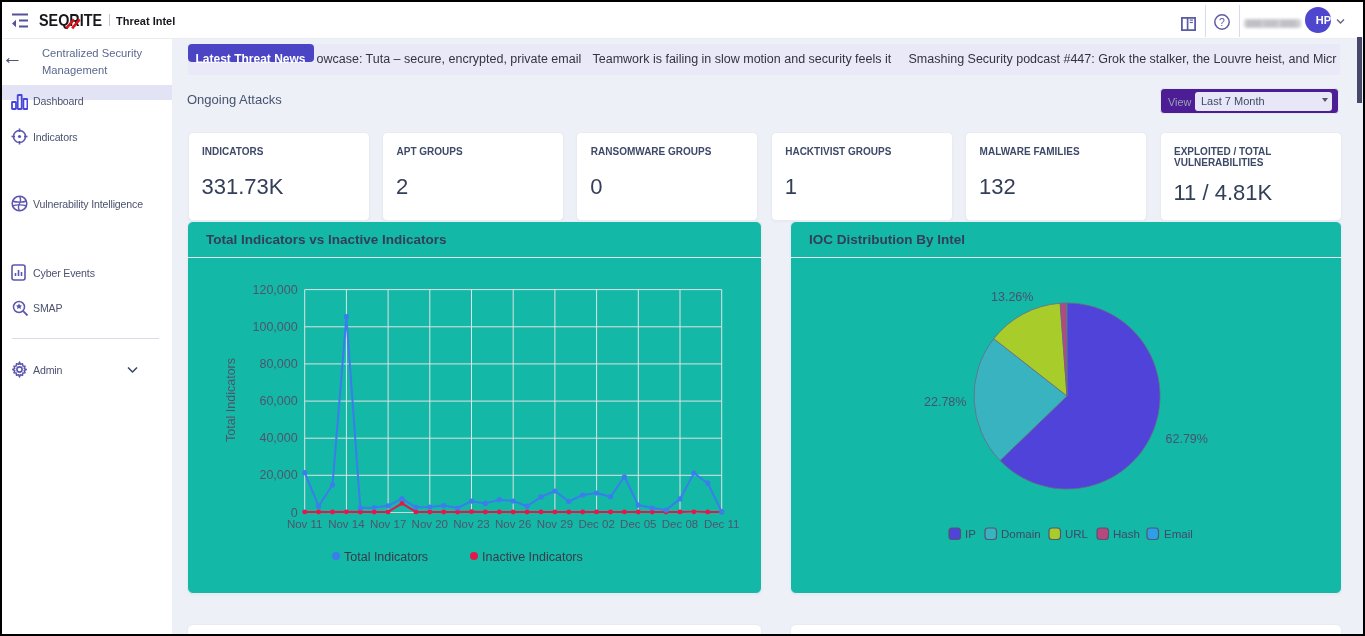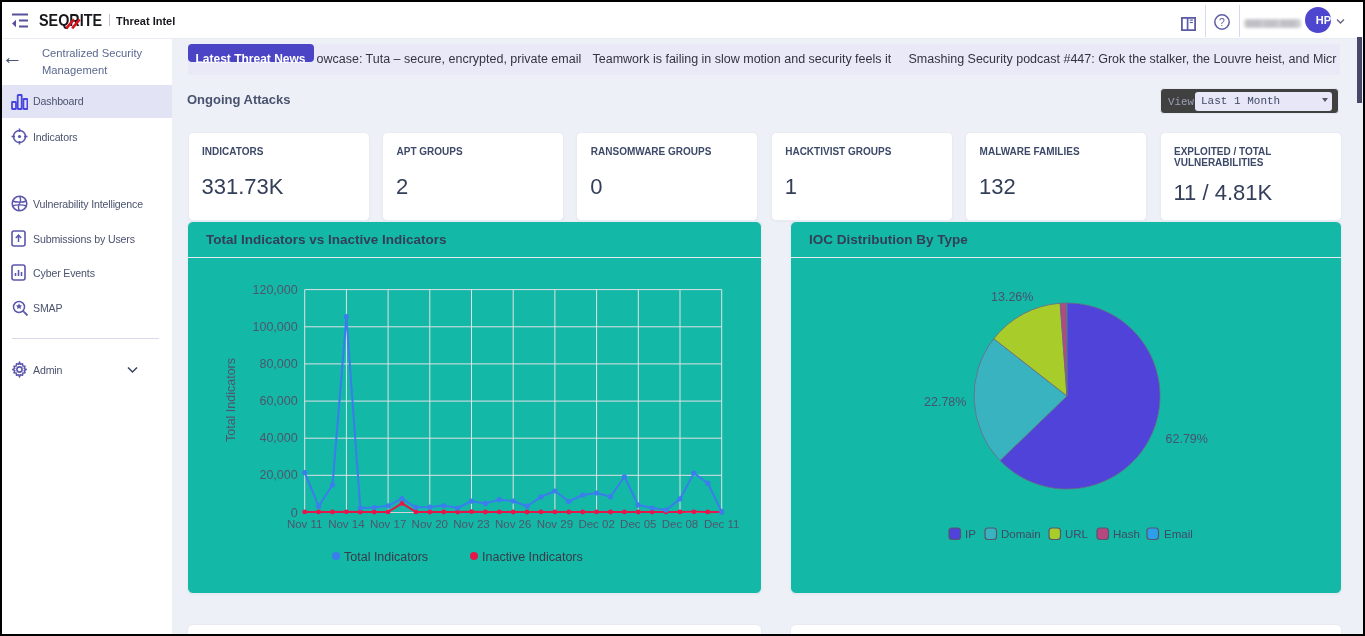--- a/index.html
+++ b/index.html
@@ -14,41 +14,41 @@
 #logodiv { position:absolute; left:107px; top:12px; width:1px; height:12px; background:#c2c2d6; }
 #prodname { position:absolute; left:114px; top:12.5px; font-weight:bold; font-size:11px; color:#16161d; }
 #userblur { position:absolute; left:1242px; top:16.5px; width:57px; height:9px; background:#cdcdd3; border-radius:3px; filter:blur(1.6px); }
 #avatar { position:absolute; left:1303px; top:5px; width:26px; height:26px; border-radius:50%; background:#4f46cf; color:#fff; font-size:11px; font-weight:bold; text-align:right; line-height:26px; }
 #chev { position:absolute; left:1333.5px; top:16px; }
 
 
 #side { position:absolute; left:0; top:37px; width:170px; height:595px; background:#fff; }
 #backarrow { position:absolute; left:0px; top:6px; font-size:21px; color:#4a5578; }
 #sidetitle { position:absolute; left:40px; top:6px; width:118px; font-size:11.2px; line-height:17px; color:#5a6890; }
-.nav { position:absolute; left:0; width:170px; height:33px; }
+.nav { position:absolute; left:0; width:170px; height:15px; }
 .nav .ic { position:absolute; left:9px; top:7px; }
 .nav .tx { position:absolute; left:31px; top:9.5px; font-size:10.6px; letter-spacing:-0.15px; color:#4a526e; white-space:nowrap; }
 #nav-dash { top:46px; background:#e3e3f6; }
 #nav-ind { top:82px; }
 #nav-adv { top:116px; }
 #nav-vul { top:149px; }
 #nav-sub { top:184px; }
 #nav-cyb { top:218px; }
 #nav-smap { top:253px; }
 #sidesep { position:absolute; left:10px; top:299px; width:147px; height:1px; background:#d9dce8; }
 #nav-admin { top:315px; }
 #adminchev { position:absolute; left:125px; top:327px; }
 
 
 #main { position:absolute; left:170px; top:37px; width:1191px; height:595px; }
 #ticker { position:absolute; left:15.5px; top:5px; width:1152px; height:31px; background:#e9e9f8; overflow:hidden; }
 #tickertext { position:absolute; left:0; top:8px; width:1152px; font-size:12.5px; color:#33343f; white-space:nowrap; }
 #badge { position:absolute; left:0px; top:0px; width:126px; height:18px; background:#4b45c6; color:#fff; font-size:12px; font-weight:bold; text-align:center; line-height:31px; border-radius:4px; }
-#ongoing { position:absolute; left:15px; top:53px; font-size:13px; font-weight:bold; color:#47536f; }
-#viewbox { position:absolute; left:988px; top:49px; width:179px; height:26px; background:#404040; border-radius:4px; border:1px solid #e7e9f2;font-family:Liberation Mono, monospace; }
+#ongoing { position:absolute; left:15px; top:53px; font-size:13px; font-weight:normal; color:#47536f; }
+#viewbox { position:absolute; left:988px; top:49px; width:179px; height:26px; background:#4c1d95; border-radius:4px; border:1px solid #e7e9f2; }
 #viewbox .vlab { position:absolute; left:7px; top:7px; font-size:10.8px; color:#9aa1b5; }
 #viewbox .vsel { position:absolute; left:34px; top:3px; width:137px; height:18.5px; background:#e7e7f8; border-radius:3px; font-size:11px; color:#3f4a66; line-height:18.5px; padding-left:6px; }
 #viewbox .vcaret { position:absolute; right:10.5px; top:9px; width:0; height:0; border-left:3.8px solid transparent; border-right:3.8px solid transparent; border-top:4.5px solid #565664; }
 
 
 .stat { position:absolute; top:92.5px; width:182px; height:89px; background:#fff; border-radius:5px; border:1px solid #e9ebf3; box-shadow:0 1px 2px rgba(40,40,90,0.04); }
 .stat .sl { position:absolute; left:13.5px; top:13px; font-size:10px; font-weight:bold; color:#3d4968; letter-spacing:0px; line-height:11.5px; }
 .stat .sv { position:absolute; left:13px; top:41px; font-size:22px; color:#333e59; }
 
 
@@ -126,27 +126,20 @@
       <div class="tx">Indicators</div>
     </div>
     <div class="nav" id="nav-vul">
       <svg class="ic" width="17" height="17" viewBox="0 0 17 17">
         <circle cx="8.5" cy="8.5" r="7.3" fill="none" stroke="#5b57ad" stroke-width="1.6"></circle>
         <path d="M8.5,1.2 C10,4 10,6 8.5,8.5 C7,11 7,13 8.5,15.8" fill="none" stroke="#5b57ad" stroke-width="1.4"></path>
         <path d="M1.5,6 C5,7.5 12,7.5 15.5,6 M1.5,11 C5,9.5 12,9.5 15.5,11" fill="none" stroke="#5b57ad" stroke-width="1.4"></path>
       </svg>
       <div class="tx">Vulnerability Intelligence</div>
     </div>
-    <div class="nav" id="nav-sub">
-      <svg class="ic" width="15" height="17" viewBox="0 0 15 17">
-        <rect x="1" y="1" width="13" height="15" rx="2" fill="none" stroke="#5b57ad" stroke-width="1.6"></rect>
-        <path d="M7.5,12 L7.5,5.5 M4.8,8 L7.5,5.2 L10.2,8" fill="none" stroke="#5b57ad" stroke-width="1.5"></path>
-      </svg>
-      <div class="tx">Submissions by Users</div>
-    </div>
     <div class="nav" id="nav-cyb">
       <svg class="ic" width="15" height="17" viewBox="0 0 15 17">
         <rect x="1" y="1" width="13" height="15" rx="2" fill="none" stroke="#5b57ad" stroke-width="1.6"></rect>
         <line x1="4.5" y1="12" x2="4.5" y2="9" stroke="#5b57ad" stroke-width="1.6"></line>
         <line x1="7.5" y1="12" x2="7.5" y2="6" stroke="#5b57ad" stroke-width="1.6"></line>
         <line x1="10.5" y1="12" x2="10.5" y2="8" stroke="#5b57ad" stroke-width="1.6"></line>
       </svg>
       <div class="tx">Cyber Events</div>
     </div>
     <div class="nav" id="nav-smap">
@@ -175,21 +168,21 @@
       <div id="tickertext">
           <span style="position:absolute;left:129px">owcase: Tuta – secure, encrypted, private email</span>
           <span style="position:absolute;left:405px">Teamwork is failing in slow motion and security feels it</span>
           <span style="position:absolute;left:721px">Smashing Security podcast #447: Grok the stalker, the Louvre heist, and Micr</span>
         </div>
       <div id="badge">Latest Threat News</div>
     </div>
     <div id="ongoing">Ongoing Attacks</div>
     <div id="viewbox">
         <span class="vlab">View</span>
-        <div class="vsel">Last 1 Month</div>
+        <div class="vsel">Last 7 Month</div>
         <div class="vcaret"></div>
       </div>
 
     <div class="stat" style="left:15.5px">
         <div class="sl">INDICATORS</div>
         <div class="sv">331.73K</div>
       </div>
     <div class="stat" style="left:210px">
         <div class="sl">APT GROUPS</div>
         <div class="sv">2</div>
@@ -319,21 +312,21 @@
           <circle cx="519.8" cy="261.2" r="2.6" fill="#3b7ded"></circle>
           <circle cx="533.7" cy="289.8" r="2.6" fill="#3b7ded"></circle>
 <circle cx="148" cy="334" r="4" fill="#3b7ded"></circle>
 <text x="156" y="339" font-size="12.5" fill="#373b49">Total Indicators</text>
 <circle cx="286" cy="334" r="4" fill="#e5174a"></circle>
 <text x="294" y="339" font-size="12.5" fill="#373b49">Inactive Indicators</text>
 </svg>
     </div>
     <div class="card" style="left:618px;width:552px">
       <div class="ch">
-          <div class="ct">IOC Distribution By Type</div>
+          <div class="ct">IOC Distribution By Intel</div>
         </div>
       <svg width="554" height="373" viewBox="0 0 554 373" font-family="'Liberation Sans',sans-serif">
 <path d="M276,174 L276.00,81.00 A93.0,93.0 0 1 1 209.05,238.55 Z" fill="#4f43d9" stroke="#6b6b85" stroke-width="0.8"></path>
           <path d="M276,174 L209.05,238.55 A93.0,93.0 0 0 1 202.77,116.68 Z" fill="#39b3c0" stroke="#6b6b85" stroke-width="0.8"></path>
           <path d="M276,174 L202.77,116.68 A93.0,93.0 0 0 1 269.17,81.25 Z" fill="#a8cc29" stroke="#6b6b85" stroke-width="0.8"></path>
           <path d="M276,174 L269.17,81.25 A93.0,93.0 0 0 1 275.12,81.00 Z" fill="#b5487e" stroke="#6b6b85" stroke-width="0.8"></path>
           <path d="M276,174 L275.12,81.00 A93.0,93.0 0 0 1 276.00,81.00 Z" fill="#2d9fe8" stroke="#6b6b85" stroke-width="0.8"></path>
 <text x="200" y="79" font-size="12.5" fill="#47536e">13.26%</text>
 <text x="133" y="184" text-anchor="start" font-size="12.5" fill="#47536e">22.78%</text>
 <text x="374.5" y="221" font-size="12.5" fill="#47536e">62.79%</text>

